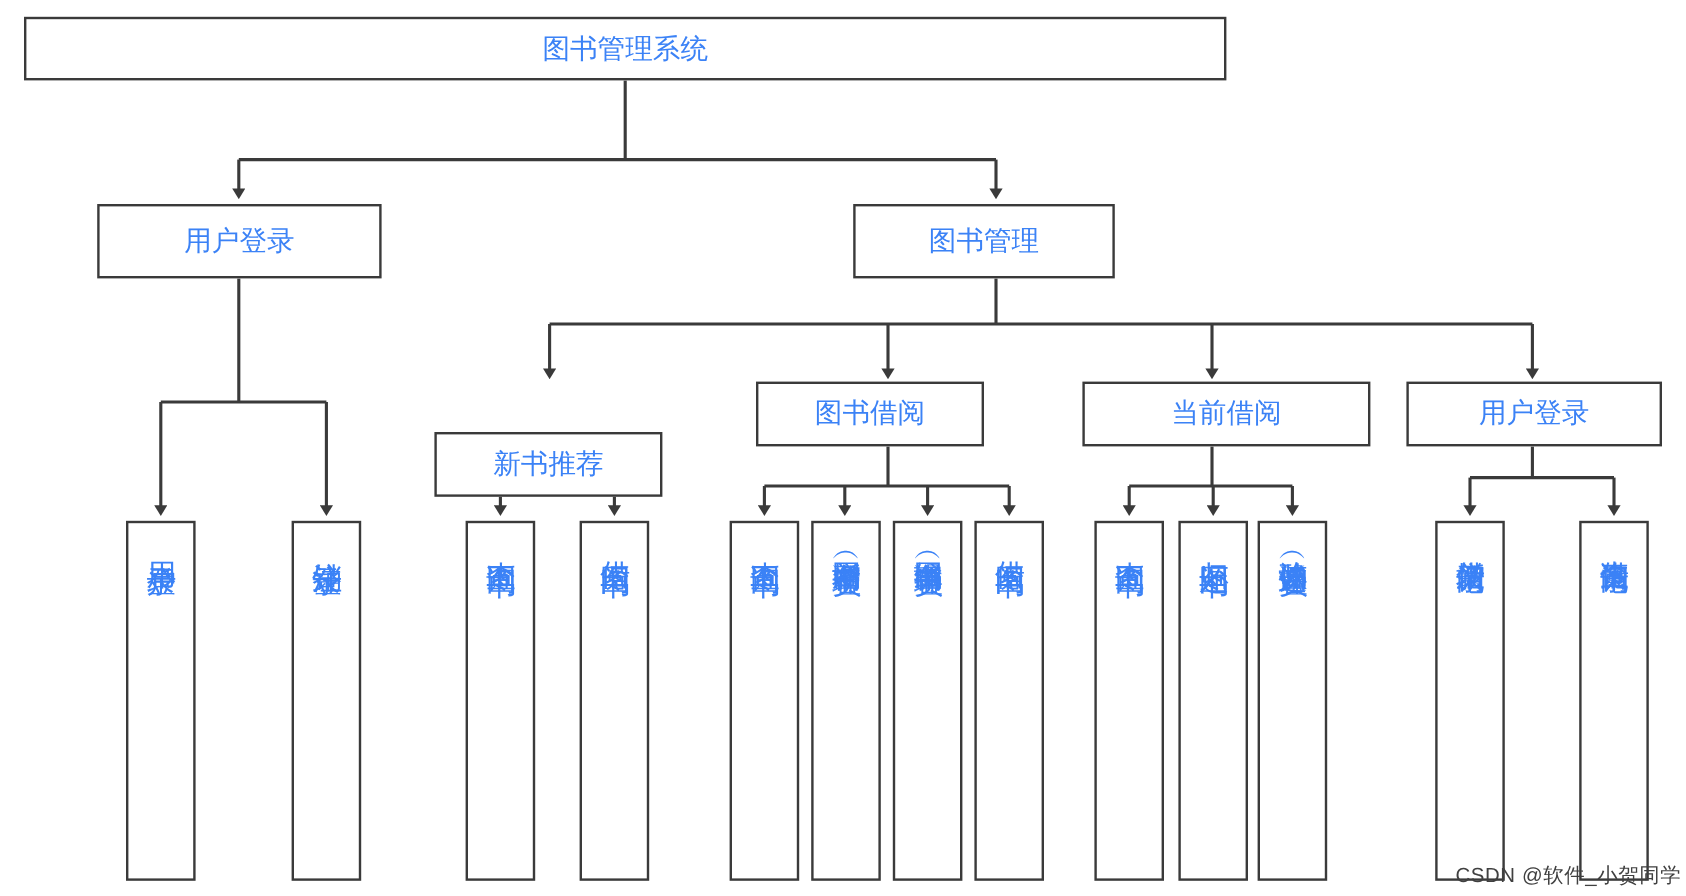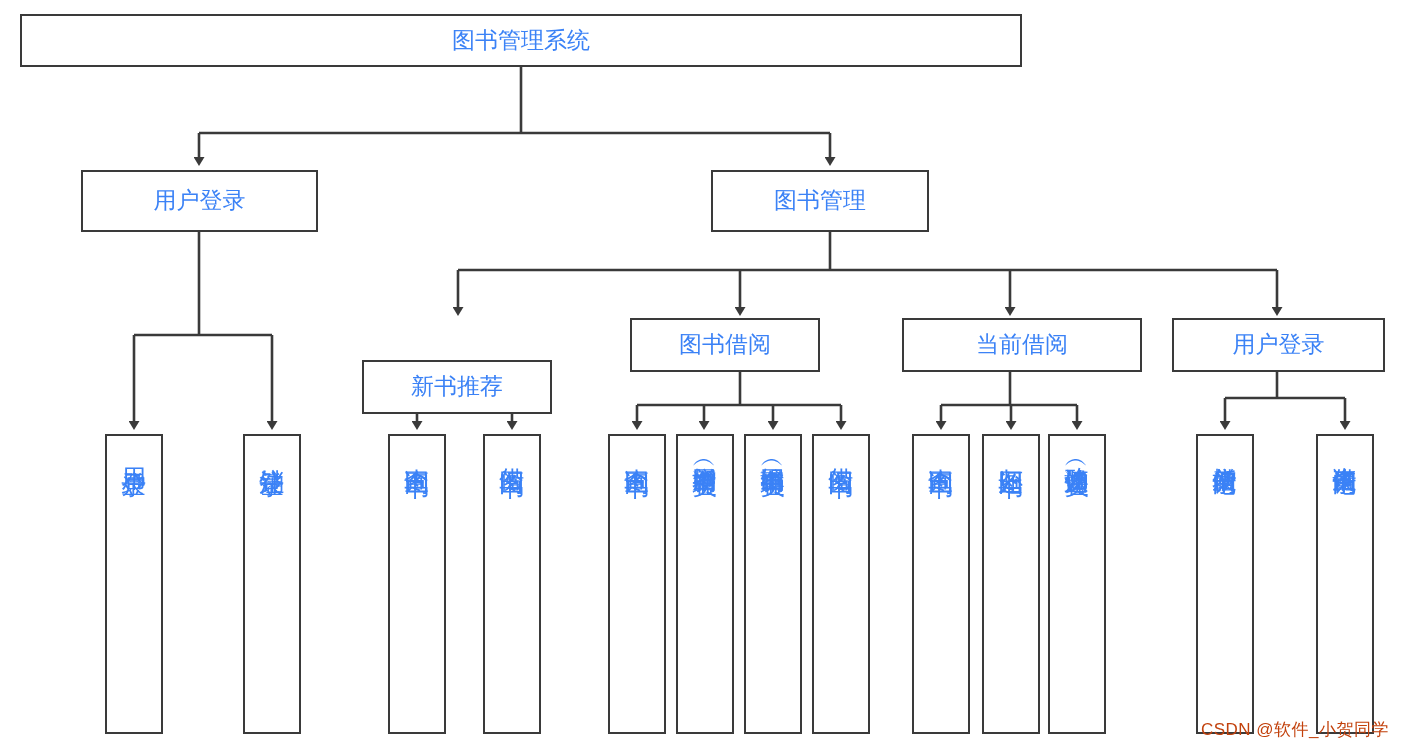--- a/index.html
+++ b/index.html
@@ -58,24 +58,24 @@
     font-size: 25px;
     letter-spacing: 2px;
     line-height: 1.05;
   }
   .node.vert.tall .node-label {
     font-size: 24px;
     letter-spacing: 1px;
   }
   #watermark {
     position: absolute;
-    right: 16px;
+    right: 4px;
     bottom: 6px;
     font-size: 17px;
-    color: #c2410c;
+    color: #404040;
     letter-spacing: 0.5px;
     white-space: nowrap;
     pointer-events: none;
     margin-top: 44px;
   }
 </style>
 </head>
 <body>
 
 <div id="canvas">

